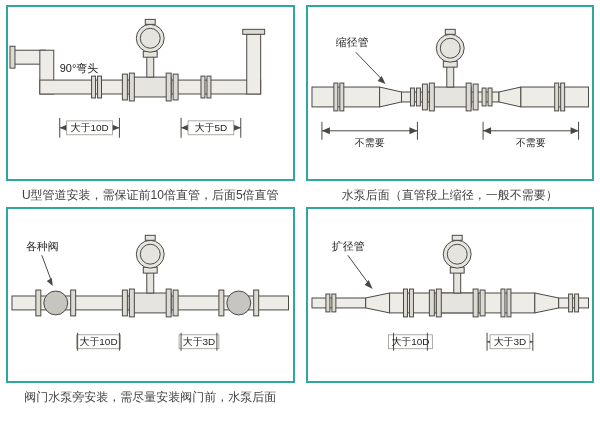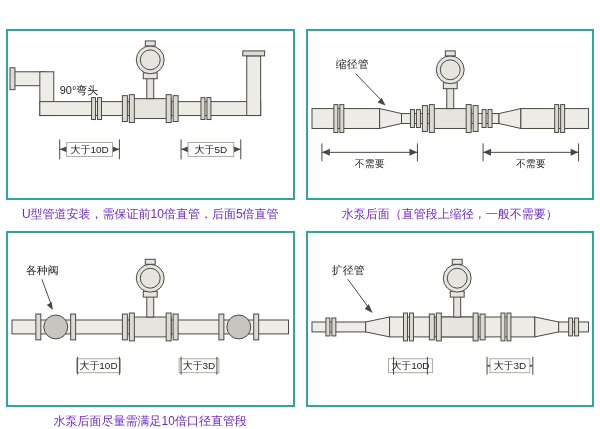--- a/index.html
+++ b/index.html
@@ -7,25 +7,25 @@
   body {
     width:600px; height:429px; background:#ffffff; overflow:hidden;
     font-family:"Liberation Sans","DejaVu Sans",sans-serif;
   }
   .grid {
     box-sizing:border-box; width:600px; height:429px;
     padding:5px 6px 0 6px;
     display:grid; grid-template-columns:1fr 1fr; grid-template-rows:202px 1fr;
     column-gap:11px;
   }
-  .panel { display:flex; flex-direction:column; min-width:0;margin-top:24px; }
+  .panel { display:flex; flex-direction:column; min-width:0; }
   .dbox { border:2px solid var(--border,#2fa79f); height:172px; background:#fff; }
   svg.diagram { display:block; width:100%; height:100%; }
   .caption {
-    text-align:center; font-size:12px; color:#6d28d9;
+    text-align:center; font-size:12px; color:#404040;
     padding:6px 4px 2px 4px; line-height:16px; white-space:nowrap;
   }
   
   .pipe   { fill:var(--pipe_fill,#edece7); stroke:var(--ink,#4a4843); stroke-width:1; }
   .flange { fill:#dcdad3; stroke:var(--ink,#4a4843); stroke-width:1; }
   .mbody  { fill:#e6e4de; stroke:var(--ink,#4a4843); stroke-width:1; }
   .vball  { fill:#c7c5bf; stroke:var(--ink,#4a4843); stroke-width:1; }
   .dln    { stroke:var(--ink,#4a4843); stroke-width:1; fill:none; }
   .ah     { fill:var(--ink,#4a4843); stroke:none; }
   .lbox   { fill:#ffffff; stroke:#98968f; stroke-width:0.8; }
@@ -172,21 +172,21 @@
           <polygon class="ah" points="174,131 182,127.5 182,134.5"></polygon>
           <polygon class="ah" points="210,131 202,127.5 202,134.5"></polygon>
           <rect class="lbox" x="172" y="124" width="40" height="14"></rect>
           <line class="dln" x1="174" y1="122" x2="174" y2="140"></line>
           <line class="dln" x1="210" y1="122" x2="210" y2="140"></line>
           <text class="dimtxt" x="192" y="134.5">大于3D</text>
         </g>
       </svg>
     </div>
     <div class="caption">
-      <div>水泵后面尽量需满足10倍口径直管段</div>
+      <div>阀门水泵旁安装，需尽量安装阀门前，水泵后面</div>
     </div>
   </div>
 
   <div class="panel">
     <div class="dbox">
       <svg class="diagram" viewBox="0 0 286 168">
         <g>
           <rect class="pipe" x="4" y="87" width="54" height="10"></rect>
           <rect class="flange" x="18" y="83" width="4" height="18"></rect>
           <rect class="flange" x="24" y="83" width="4" height="18"></rect>

